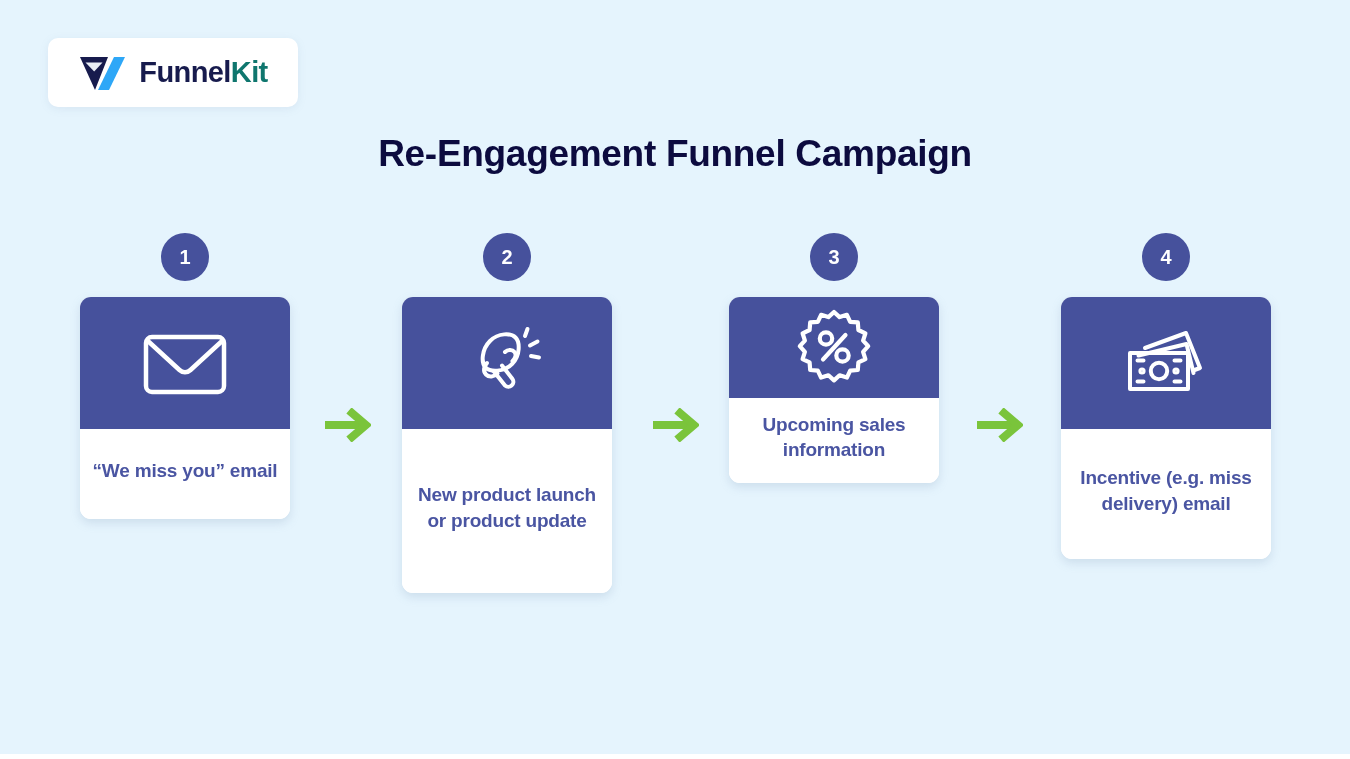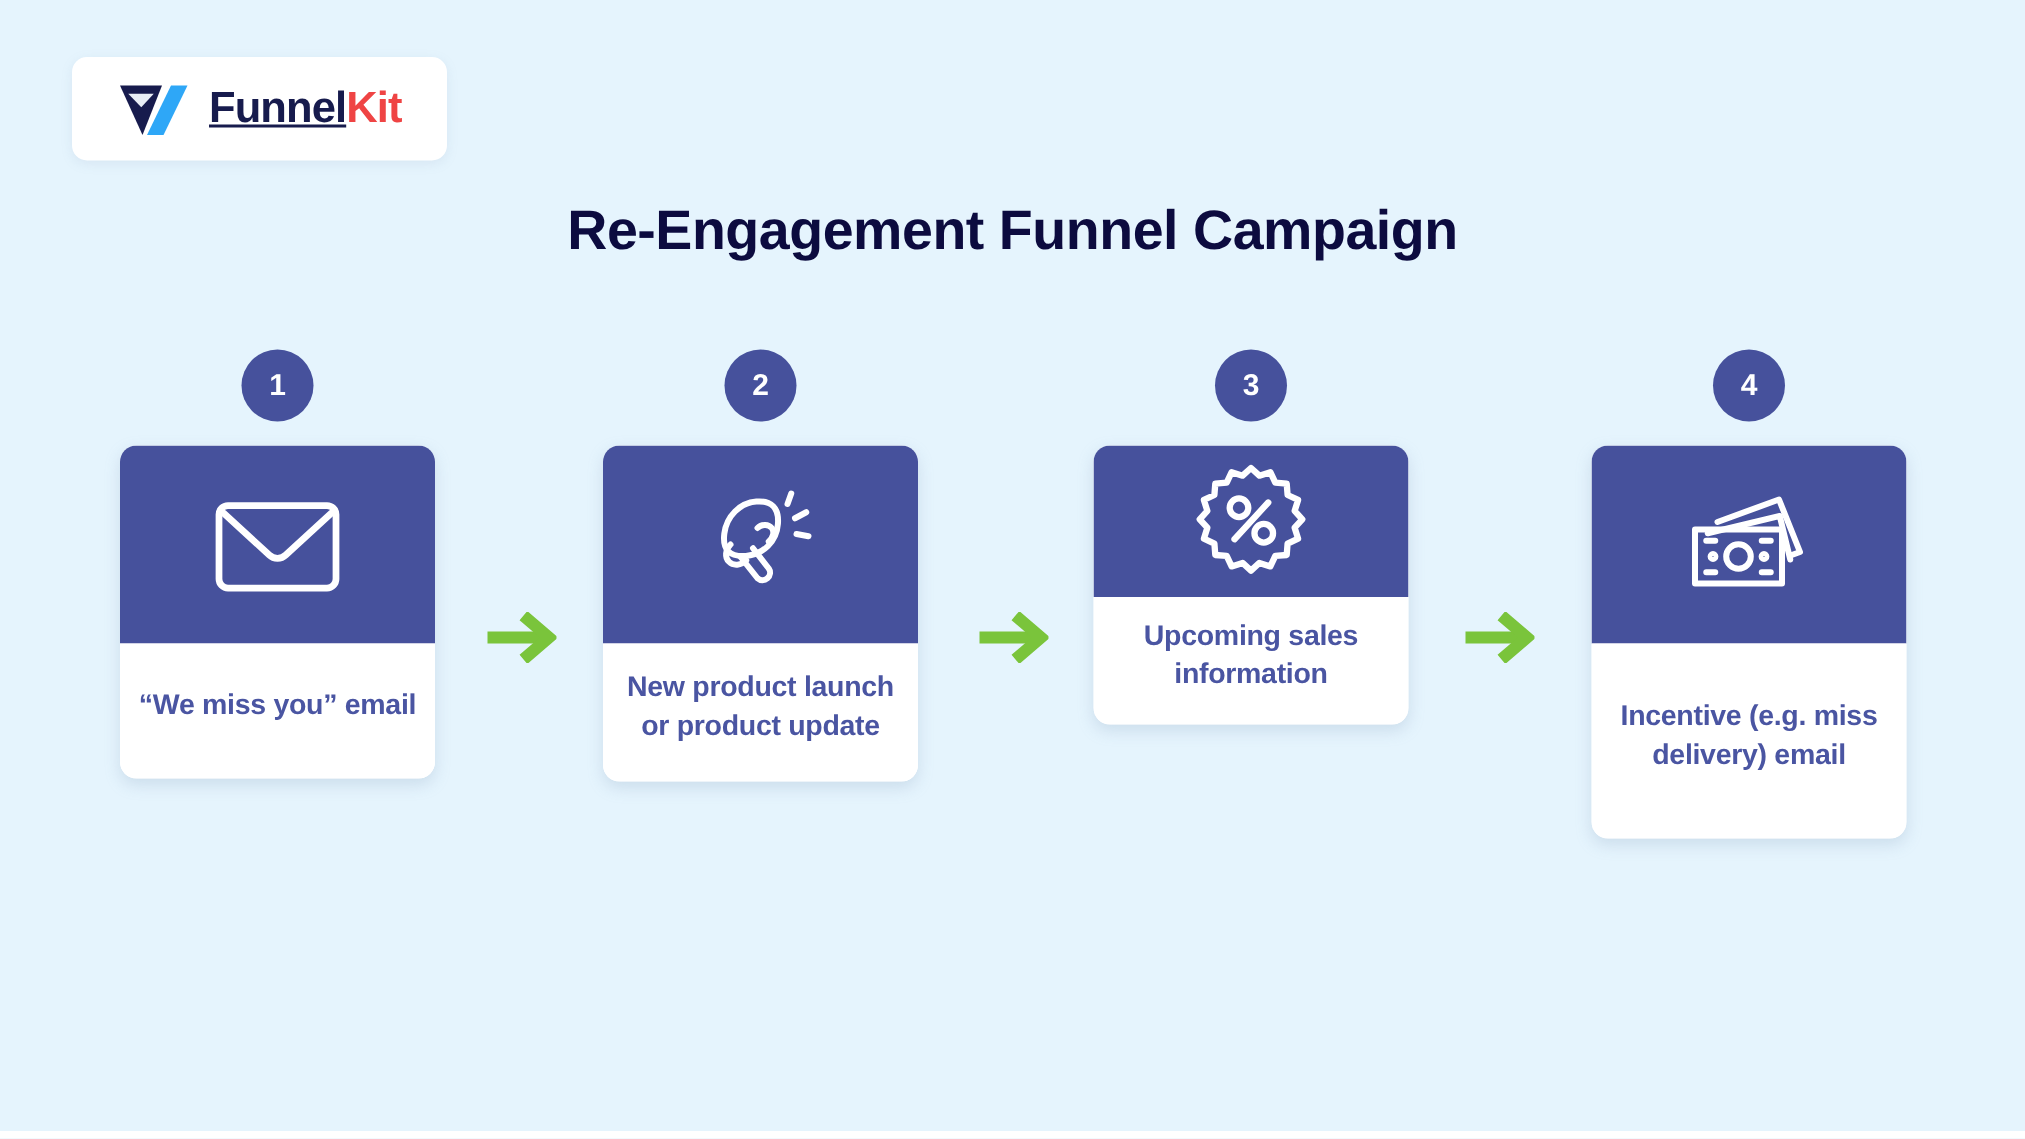--- a/index.html
+++ b/index.html
@@ -40,22 +40,22 @@
     width: 52px;
     height: 38px;
     flex: none;
   }
   .logo-text {
     font-size: 29px;
     font-weight: 700;
     letter-spacing: -0.6px;
     white-space: nowrap;
   }
-  .logo-text .part-funnel { color: #171b4d; text-decoration: underline; }
-  .logo-text .part-kit { color: #ef4444; text-align: center; }
+  .logo-text .part-funnel { color: #171b4d; }
+  .logo-text .part-kit { color: #0f766e; text-align: center; }
 
   
   .page-title {
     position: absolute;
     left: 0;
     top: 133px;
     width: 1350px;
     text-align: center;
     font-size: 37px;
     font-weight: 700;
@@ -180,21 +180,21 @@
 
     <div class="arrow" style="left:325px;top:175px;">
       <svg width="46" height="34" viewBox="0 0 46 34" aria-hidden="true">
         <path d="M3 17 H33" stroke="#7ac43b" stroke-width="8" stroke-linecap="square" fill="none"></path>
         <path d="M27 5 L41 17 L27 29" stroke="#7ac43b" stroke-width="8" stroke-linecap="square" stroke-linejoin="miter" fill="none"></path>
       </svg>
     </div>
 
     <div class="step" style="left:402px;width:210px;">
       <div class="badge">2</div>
-      <div class="card" style="height:224px;">
+      <div class="card" style="height:296px;">
         <div class="card-head">
           <span>
             <svg width="80" height="80" viewBox="0 0 80 80" fill="none" aria-hidden="true">
               <g stroke="#ffffff" stroke-width="4" stroke-linecap="round" stroke-linejoin="round">
                 <path d="M48.5 14.5 C53 19 53.5 32.5 45 41 C36.5 49.5 23 49 18.5 44.5 C14 40 14.5 26.5 23 18 C31.5 9.5 44 10 48.5 14.5 Z"></path>
                 <path d="M20 40 C16.5 43.5 16 48.5 19 51.5 C22 54.5 27 54 30.5 50.5"></path>
                 <path d="M26.5 48 L38 62.5 a5 5 0 0 0 7.5 -6.5 L35 42.5"></path>
                 <path d="M38 29 C41 26 45.5 26.5 47.5 29 C49.5 31.5 48.5 35.5 45.5 38"></path>
                 <path d="M58 13 L60.5 6"></path>
                 <path d="M63 22.5 L70.5 18.5"></path>

